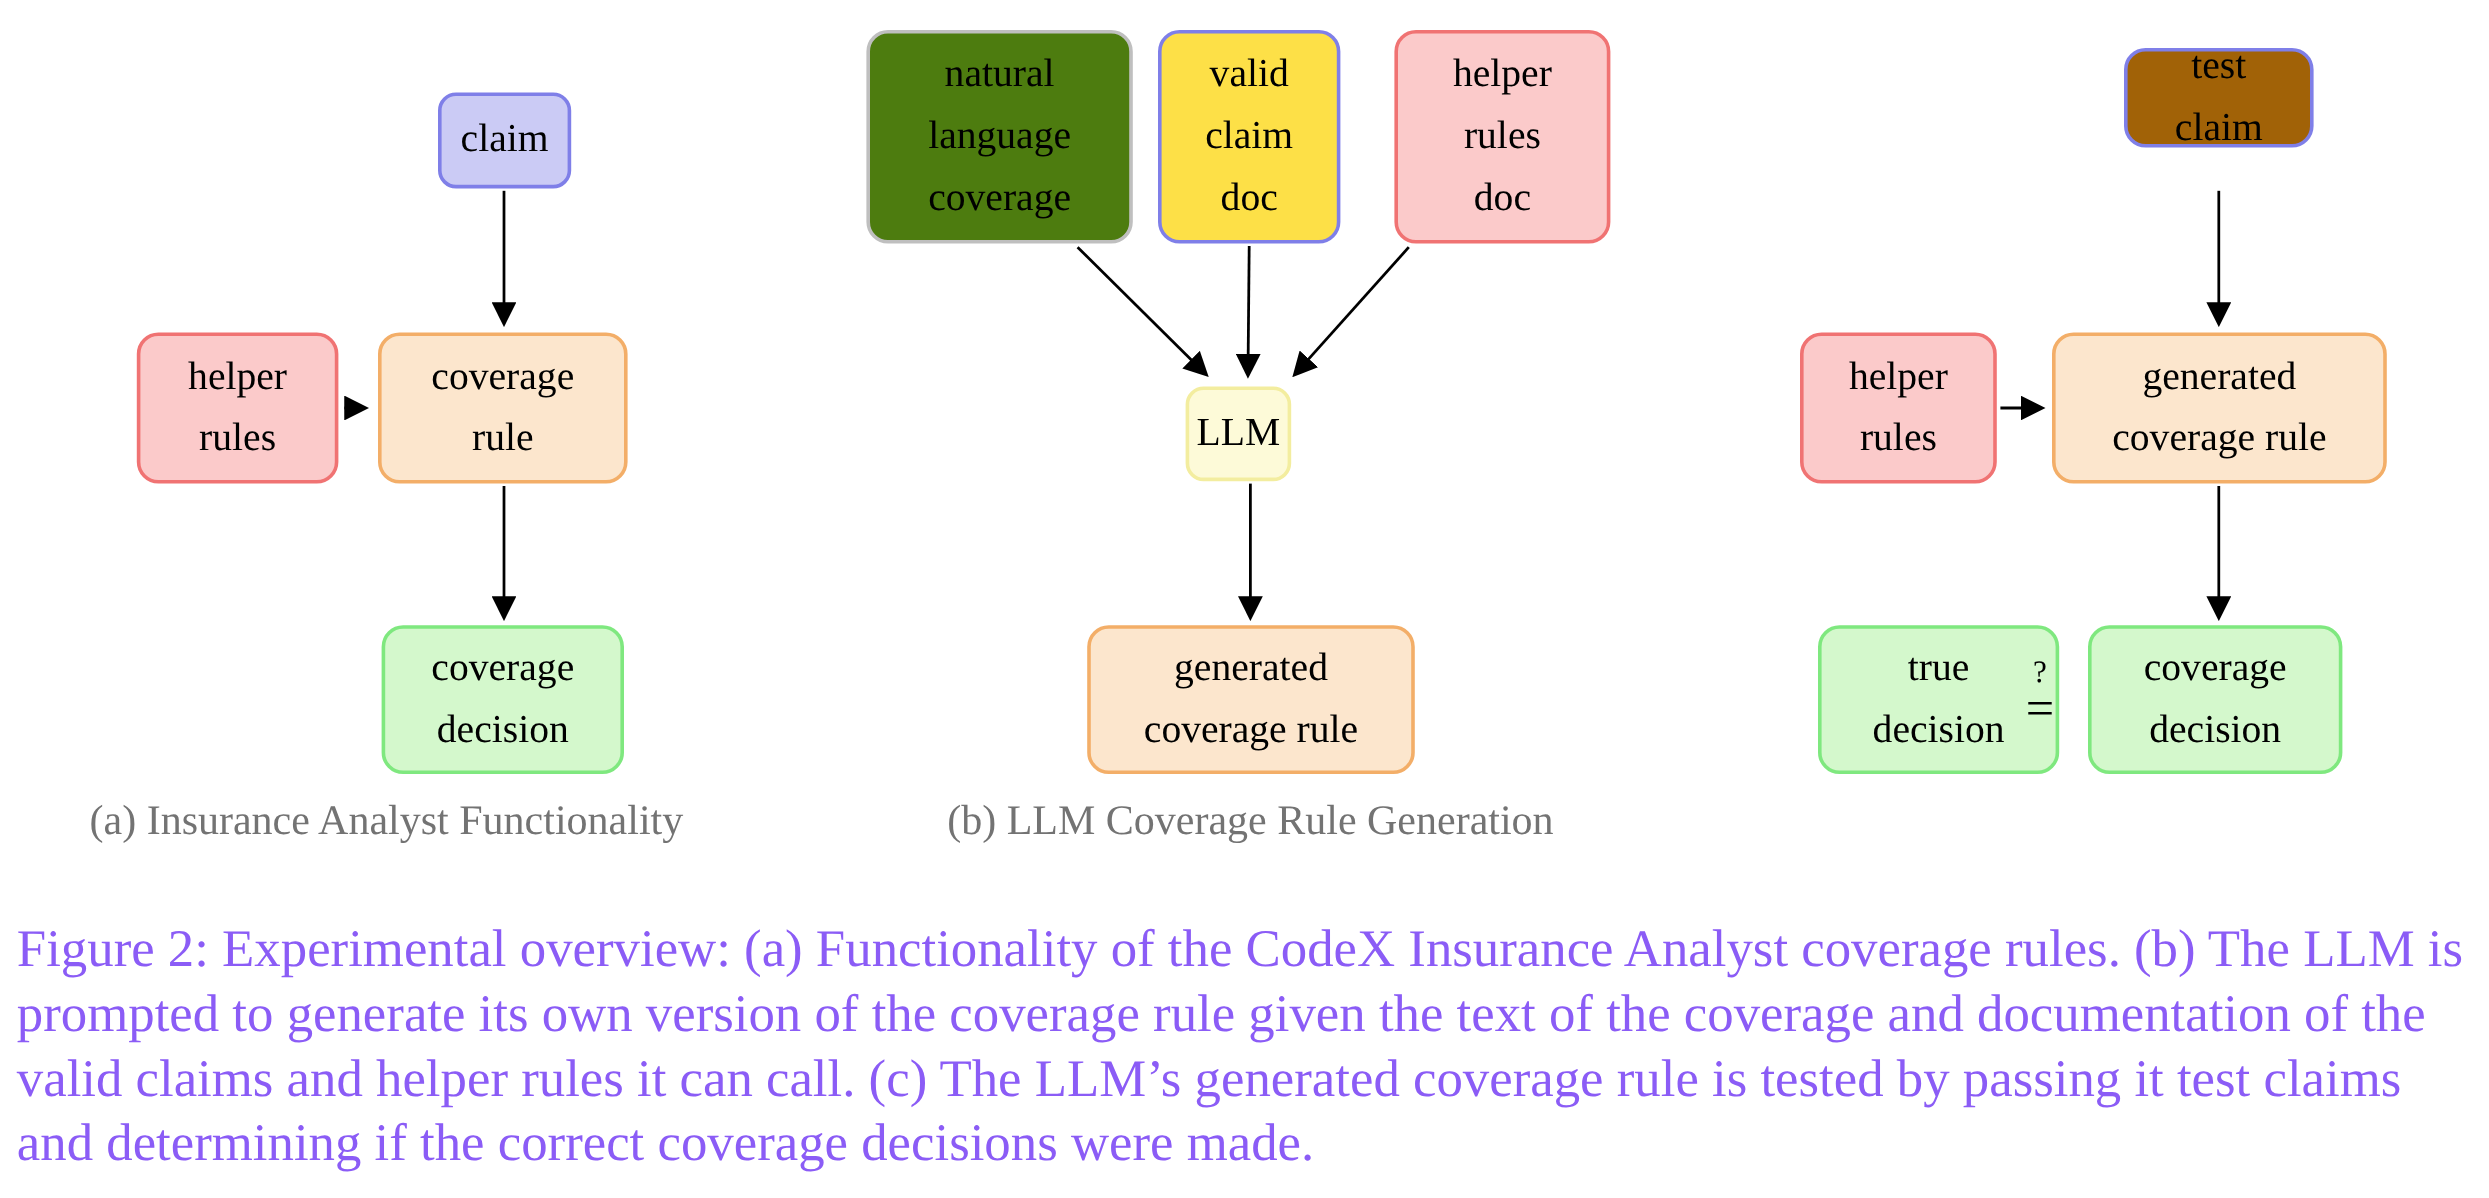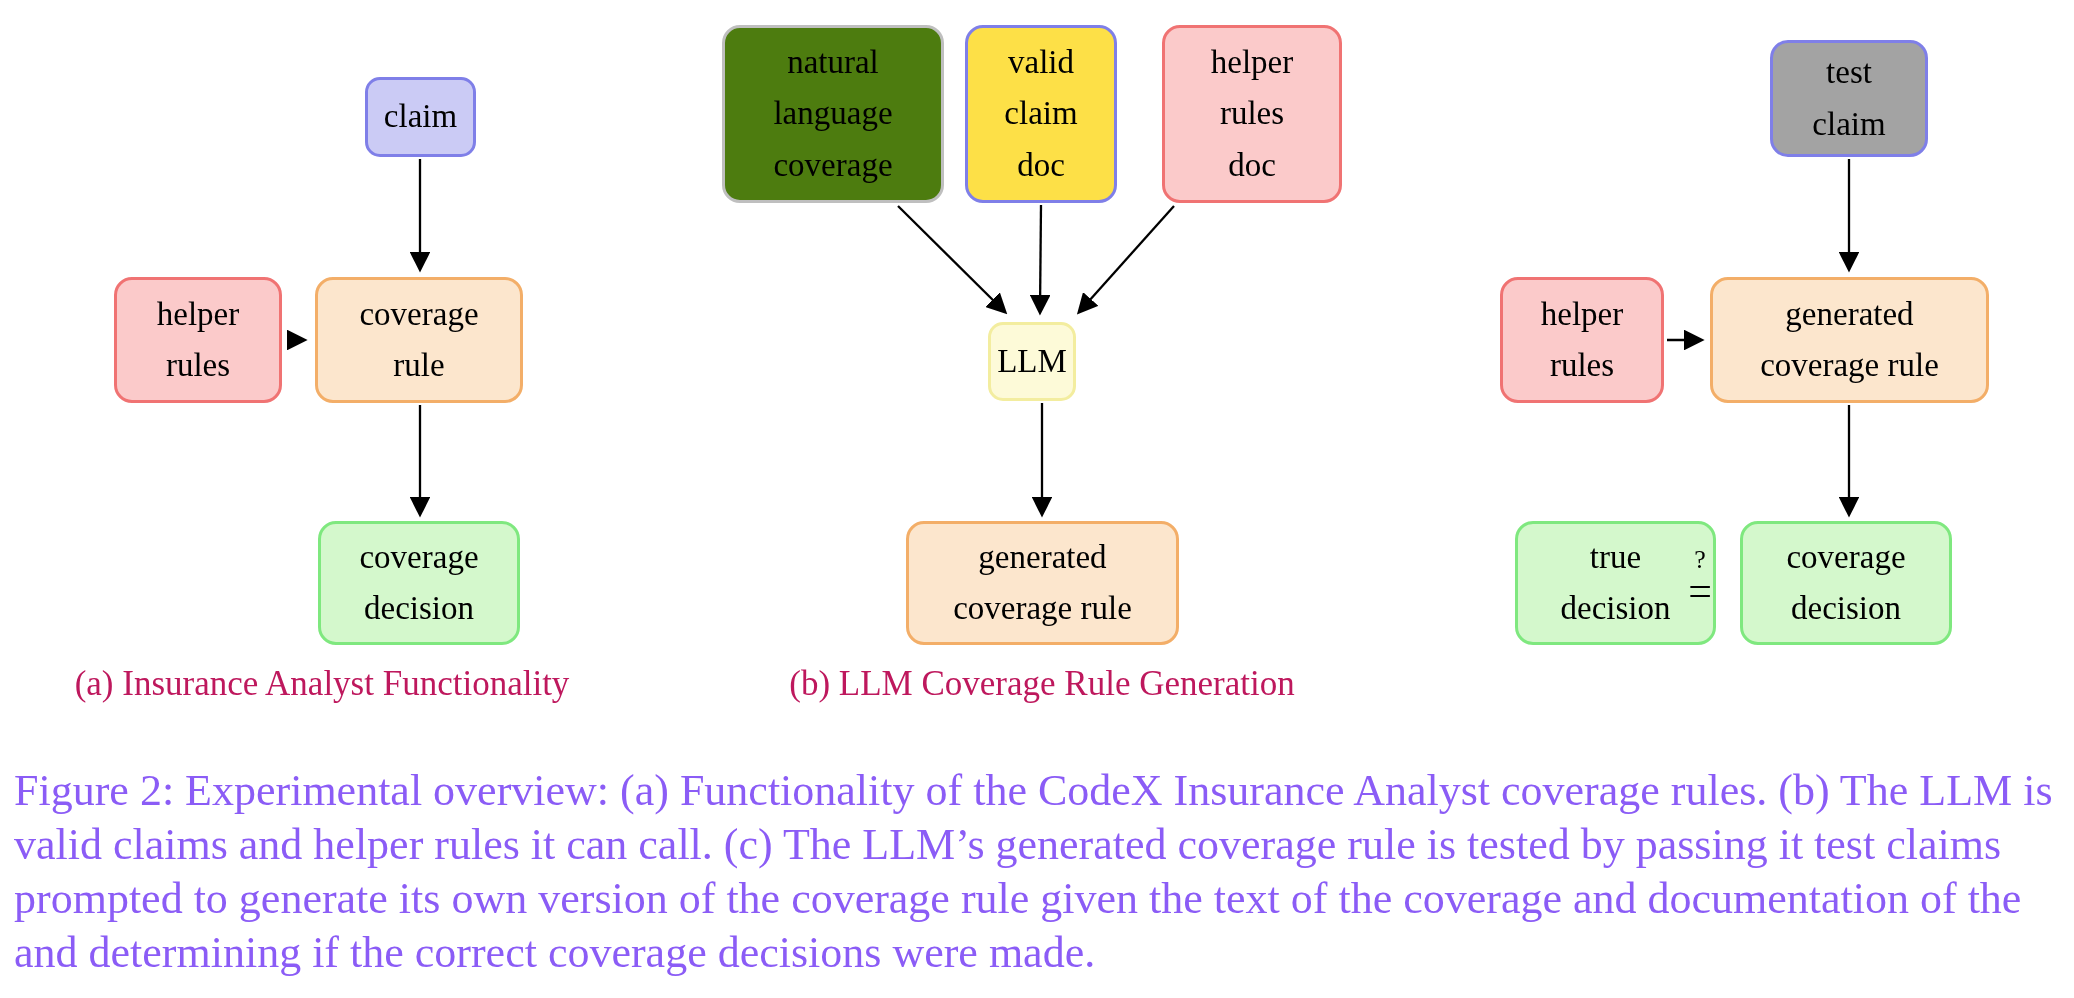--- a/index.html
+++ b/index.html
@@ -38,21 +38,21 @@
   }
   .node.small {
     border-radius: 15px;
   }
   .panel-caption {
     position: absolute;
     top: 664px;
     width: 620px;
     text-align: center;
     font-size: 35px;
-    color: #be185d;
+    color: #737373;
   }
   .equality {
     position: absolute;
     left: 1668px;
     top: 548px;
     width: 64px;
     display: flex;
     flex-direction: column;
     align-items: center;
     justify-content: center;
@@ -131,21 +131,21 @@
 rules
 doc</div>
 
   <div class="node small" style="left: 988px; top: 322px; width: 88px; height: 79px; background-color: rgb(253, 250, 216); border-color: rgb(243, 237, 159);">LLM</div>
 
   <div class="node" style="left: 906px; top: 521px; width: 273px; height: 124px; background-color: rgb(252, 230, 205); border-color: rgb(243, 174, 104);">generated
 coverage rule</div>
 
   <div class="panel-caption" style="left:732px;">(b) LLM Coverage Rule Generation</div>
 
-  <div class="node" style="left: 1770px; top: 40px; width: 158px; height: 117px; background-color: #a3a3a3; border-color: rgb(127, 127, 232);">test
+  <div class="node" style="left: 1770px; top: 40px; width: 158px; height: 83px; background-color: #a16207; border-color: rgb(127, 127, 232);">test
 claim</div>
 
   <div class="node" style="left: 1500px; top: 277px; width: 164px; height: 126px; background-color: rgb(251, 202, 202); border-color: rgb(240, 115, 115);">helper
 rules</div>
 
   <div class="node" style="left: 1710px; top: 277px; width: 279px; height: 126px; background-color: rgb(252, 230, 205); border-color: rgb(243, 174, 104);">generated
 coverage rule</div>
 
   <div class="node" style="left: 1515px; top: 521px; width: 201px; height: 124px; background-color: rgb(212, 248, 204); border-color: rgb(127, 232, 127);">true
 decision</div>
@@ -154,18 +154,18 @@
 decision</div>
 
   <div class="equality">
     <span class="q">?</span>
     <span class="eq">=</span>
   </div>
 
 
   <div class="figure-caption">
     <div class="line">Figure 2: Experimental overview: (a) Functionality of the CodeX Insurance Analyst coverage rules. (b) The LLM is</div>
+    <div class="line">prompted to generate its own version of the coverage rule given the text of the coverage and documentation of the</div>
     <div class="line">valid claims and helper rules it can call. (c) The LLM’s generated coverage rule is tested by passing it test claims</div>
-    <div class="line">prompted to generate its own version of the coverage rule given the text of the coverage and documentation of the</div>
     <div class="line">and determining if the correct coverage decisions were made.</div>
   </div>
 
 </div>
 
 </body></html>

